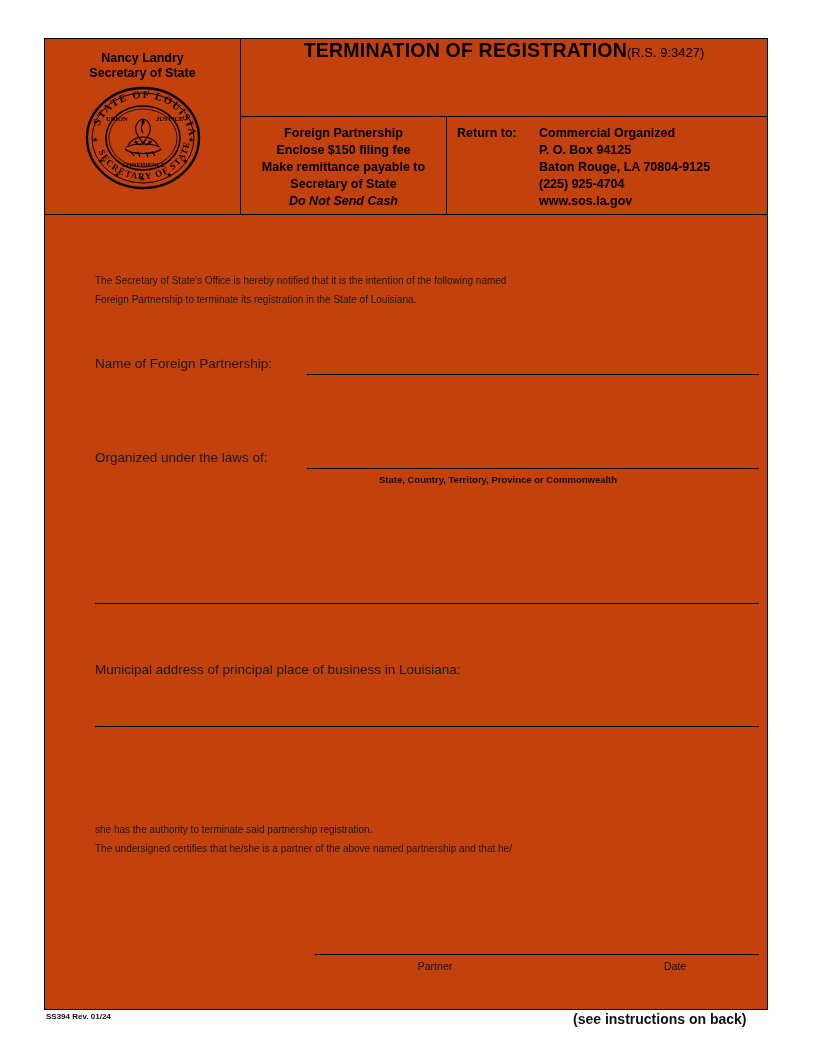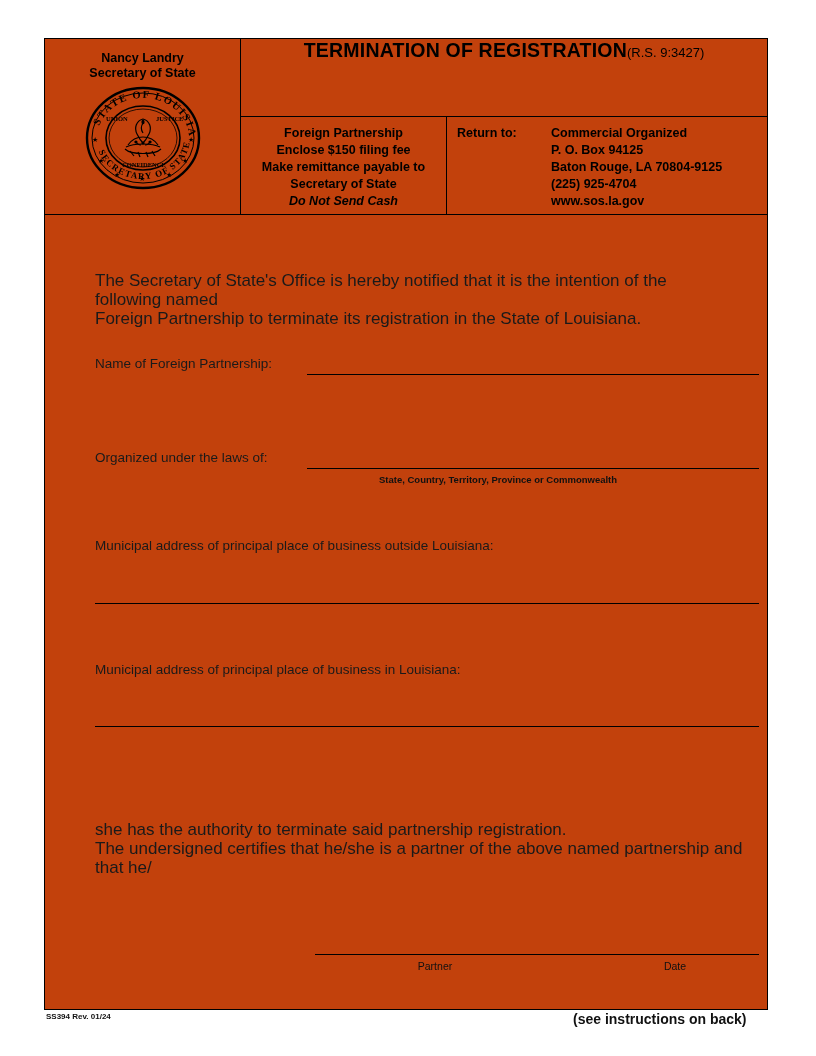--- a/index.html
+++ b/index.html
@@ -101,39 +101,38 @@
     font-style: italic;
   }
   .return-cell {
     flex: 1;
     box-sizing: border-box;
     padding: 8px 0 0 10px;
     font-size: 12.5px;
     font-weight: bold;
     line-height: 17px;
     display: flex;
-    gap: 12px;
   }
   .return-label {
     width: 82px;
     flex-shrink: 0;
   }
   .return-lines div {
     white-space: nowrap;
   }
 
   
   .body {
     position: relative;
     padding: 0;
     height: 794px;
   }
   .para {
     position: absolute;
-    font-size: 17px;
+    font-size: 10px;
     line-height: 19px;
     color: #1a1a1a;
   }
   .lbl {
     position: absolute;
     font-size: 13.5px;
     color: #1a1a1a;
     white-space: nowrap;
   }
   .rule {
@@ -266,21 +265,20 @@
       <div>Foreign Partnership to terminate its registration in the State of Louisiana.</div>
     </div>
 
     <div class="lbl" style="left:50px; top:141px;">Name of Foreign Partnership:</div>
     <div class="rule" style="left:262px; top:159px; width:452px;"></div>
 
     <div class="lbl" style="left:50px; top:235px;">Organized under the laws of:</div>
     <div class="rule" style="left:262px; top:253px; width:452px;"></div>
     <div class="caption" style="left:334px; top:259px;">State, Country, Territory, Province or Commonwealth</div>
 
-    <div class="lbl" style="left:50px; top:323px;">Municipal address of principal place of business outside Louisiana:</div>
     <div class="rule" style="left:50px; top:388px; width:664px;"></div>
 
     <div class="lbl" style="left:50px; top:447px;">Municipal address of principal place of business in Louisiana:</div>
     <div class="rule" style="left:50px; top:511px; width:664px;"></div>
 
     <div class="para" style="left:50px; top:605px; width:664px;">
       <div>she has the authority to terminate said partnership registration.</div>
       <div>The undersigned certifies that he/she is a partner of the above named partnership and that he/</div>
     </div>
 

